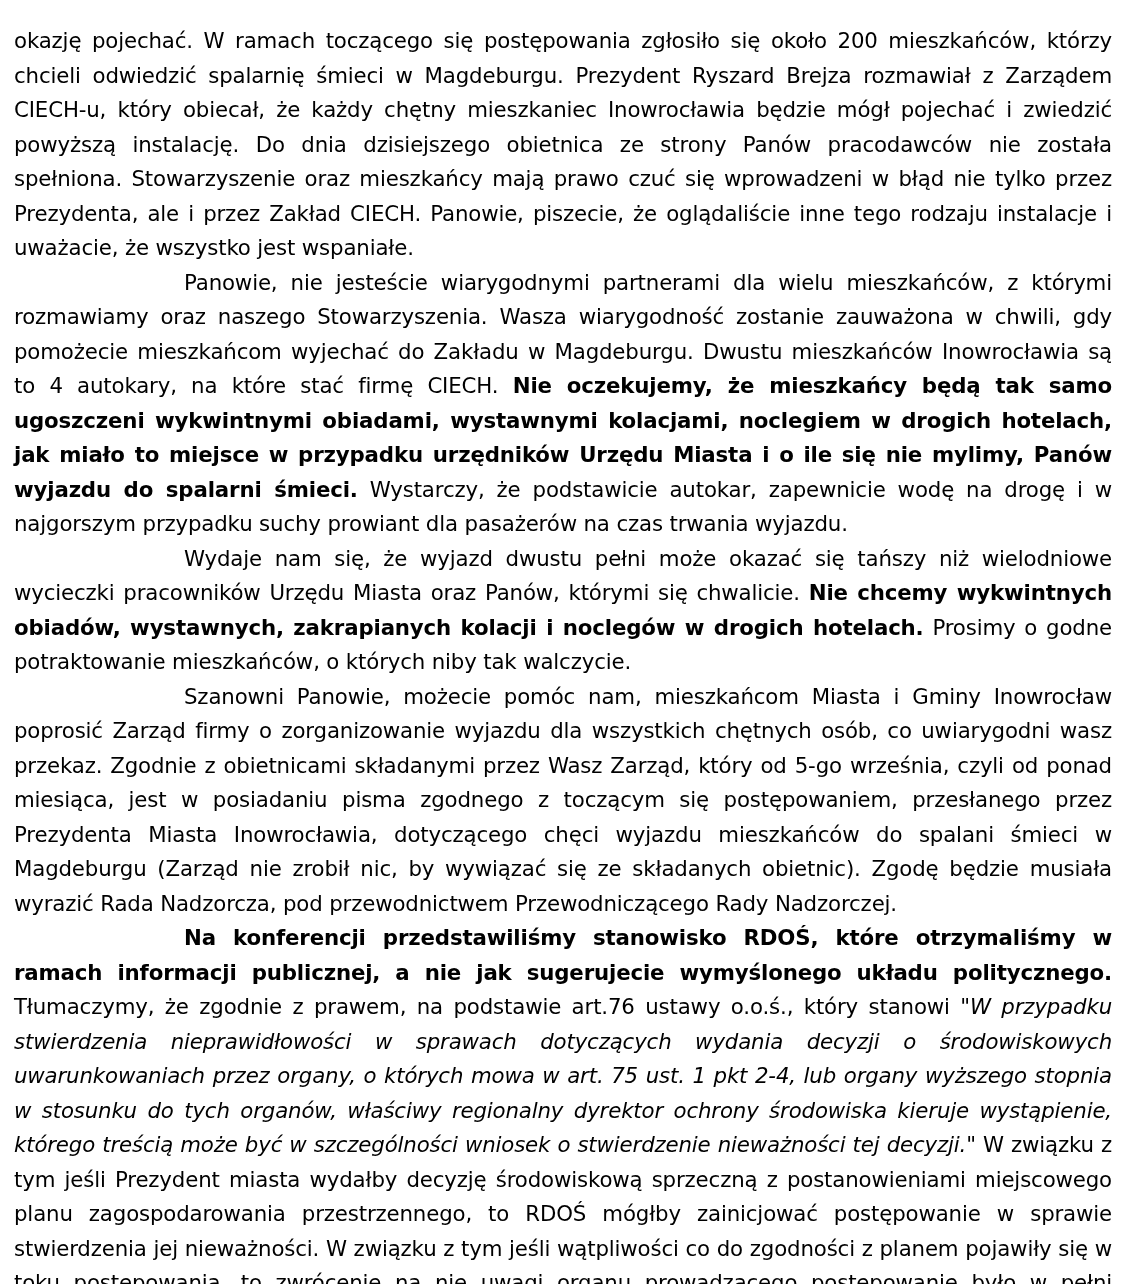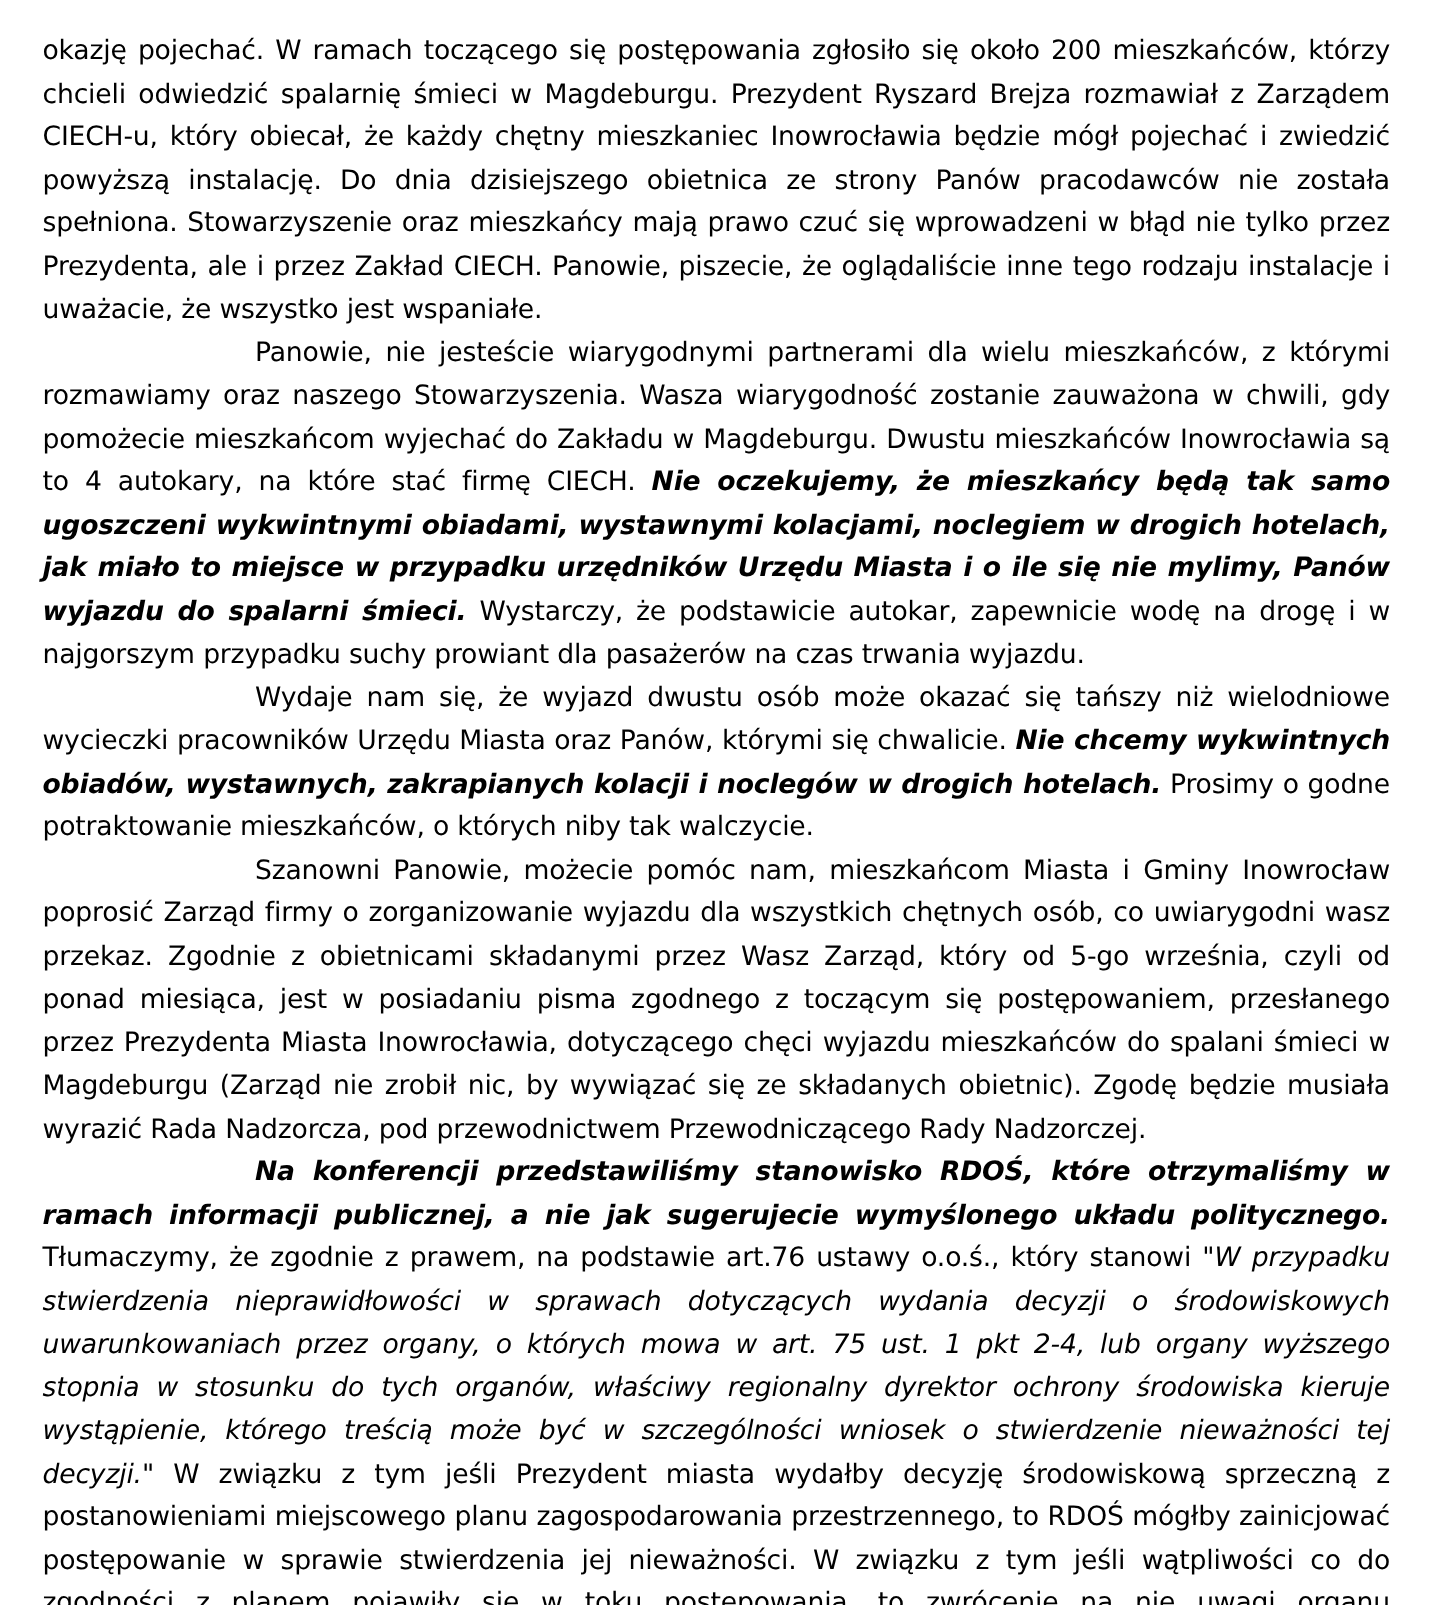--- a/index.html
+++ b/index.html
@@ -12,21 +12,21 @@
     height: 1284px;
     font-family: "DejaVu Sans", sans-serif;
     color: #000000;
     -webkit-font-smoothing: antialiased;
   }
   .page {
     position: relative;
     width: 1145px;
     height: 1284px;
     box-sizing: border-box;
-    padding: 24px 33px 0 34px;
+    padding: 24px 33px 0 14px;
     background: #ffffff;
     overflow: hidden;
   }
   .doc-body {
     font-size: 21.3px;
     line-height: 34.5px;
     text-align: justify;
     text-justify: inter-word;
     letter-spacing: -0.15px;
     word-spacing: 0px;
@@ -37,30 +37,29 @@
     text-justify: inter-word;
   }
   p.para.indent {
     text-indent: 170px;
   }
   p.para:last-child {
     text-align: justify;
   }
   b.bold {
     font-weight: bold;
-    font-style: italic;
   }
   i.ital {
   }
   
 </style>
 </head>
 <body>
 
 <div class="page">
   <div class="doc-body" id="doc-body">
       <p class="para"><span>okazję pojechać. W ramach toczącego się postępowania zgłosiło się około 200 mieszkańców, którzy chcieli odwiedzić spalarnię śmieci w Magdeburgu. Prezydent Ryszard Brejza rozmawiał z Zarządem CIECH-u, który obiecał, że każdy chętny mieszkaniec Inowrocławia będzie mógł pojechać i zwiedzić powyższą instalację. Do dnia dzisiejszego obietnica ze strony Panów pracodawców nie została spełniona. Stowarzyszenie oraz mieszkańcy mają prawo czuć się wprowadzeni w błąd nie tylko przez Prezydenta, ale i przez Zakład CIECH.  Panowie, piszecie, że oglądaliście inne tego rodzaju instalacje i uważacie, że wszystko jest wspaniałe.</span></p>
       <p class="para indent"><span>Panowie, nie jesteście wiarygodnymi partnerami dla wielu mieszkańców, z którymi rozmawiamy oraz naszego Stowarzyszenia. Wasza wiarygodność zostanie zauważona w chwili, gdy pomożecie mieszkańcom wyjechać do Zakładu w Magdeburgu. Dwustu mieszkańców Inowrocławia są to 4 autokary, na które stać firmę CIECH. </span><b class="bold">Nie oczekujemy, że mieszkańcy będą tak samo ugoszczeni wykwintnymi obiadami, wystawnymi kolacjami, noclegiem w drogich hotelach, jak miało to miejsce w przypadku urzędników Urzędu Miasta i o ile się nie mylimy, Panów wyjazdu do spalarni śmieci.</b><span> Wystarczy, że podstawicie autokar, zapewnicie wodę na drogę i w najgorszym przypadku suchy prowiant dla pasażerów na czas trwania wyjazdu.</span></p>
-      <p class="para indent"><span>Wydaje nam się, że wyjazd dwustu osób może okazać się tańszy niż wielodniowe wycieczki pracowników Urzędu Miasta oraz Panów, którymi się chwalicie. </span><b class="bold">Nie chcemy wykwintnych obiadów, wystawnych, zakrapianych kolacji i noclegów w drogich hotelach.</b><span> Prosimy o godne potraktowanie mieszkańców, o których niby tak walczycie.</span></p>
+      <p class="para indent"><span>Wydaje nam się, że wyjazd dwustu pełni może okazać się tańszy niż wielodniowe wycieczki pracowników Urzędu Miasta oraz Panów, którymi się chwalicie. </span><b class="bold">Nie chcemy wykwintnych obiadów, wystawnych, zakrapianych kolacji i noclegów w drogich hotelach.</b><span> Prosimy o godne potraktowanie mieszkańców, o których niby tak walczycie.</span></p>
       <p class="para indent"><span>Szanowni Panowie, możecie pomóc nam, mieszkańcom Miasta i Gminy Inowrocław poprosić Zarząd firmy o zorganizowanie wyjazdu dla wszystkich chętnych osób, co uwiarygodni wasz przekaz. Zgodnie z obietnicami składanymi przez Wasz Zarząd, który od 5-go września, czyli od ponad miesiąca, jest w posiadaniu pisma zgodnego z toczącym się postępowaniem, przesłanego przez Prezydenta Miasta Inowrocławia, dotyczącego chęci wyjazdu mieszkańców do spalani śmieci w Magdeburgu (Zarząd nie zrobił nic, by wywiązać się ze składanych obietnic). Zgodę będzie musiała wyrazić Rada Nadzorcza, pod przewodnictwem Przewodniczącego Rady Nadzorczej.</span></p>
       <p class="para indent"><b class="bold">Na konferencji przedstawiliśmy stanowisko RDOŚ, które otrzymaliśmy w ramach informacji publicznej, a nie jak sugerujecie wymyślonego układu politycznego.</b><span> Tłumaczymy, że zgodnie z prawem, na podstawie art.76 ustawy o.o.ś., który stanowi "</span><i class="ital">W przypadku stwierdzenia nieprawidłowości w sprawach dotyczących wydania decyzji o środowiskowych uwarunkowaniach przez organy, o których mowa w art. 75 ust. 1 pkt 2-4, lub organy wyższego stopnia w stosunku do tych organów, właściwy regionalny dyrektor ochrony środowiska kieruje wystąpienie, którego treścią może być w szczególności wniosek o stwierdzenie nieważności tej decyzji.</i><span>" W związku z tym jeśli Prezydent miasta wydałby decyzję środowiskową sprzeczną z postanowieniami miejscowego planu zagospodarowania przestrzennego, to RDOŚ mógłby zainicjować postępowanie w sprawie stwierdzenia jej nieważności. W związku z tym jeśli wątpliwości co do zgodności z planem pojawiły się w toku postępowania, to zwrócenie na nie uwagi organu prowadzącego postępowanie było w pełni usprawiedliwione. W ten sposób RDOŚ realizuje bowiem w praktyce zasadę pogłębiania zaufania obywateli do organów administracji, która ma swoje umocowanie w art. 8 k.p.a.</span></p>
     </div>
 </div>
 
 </body></html>

